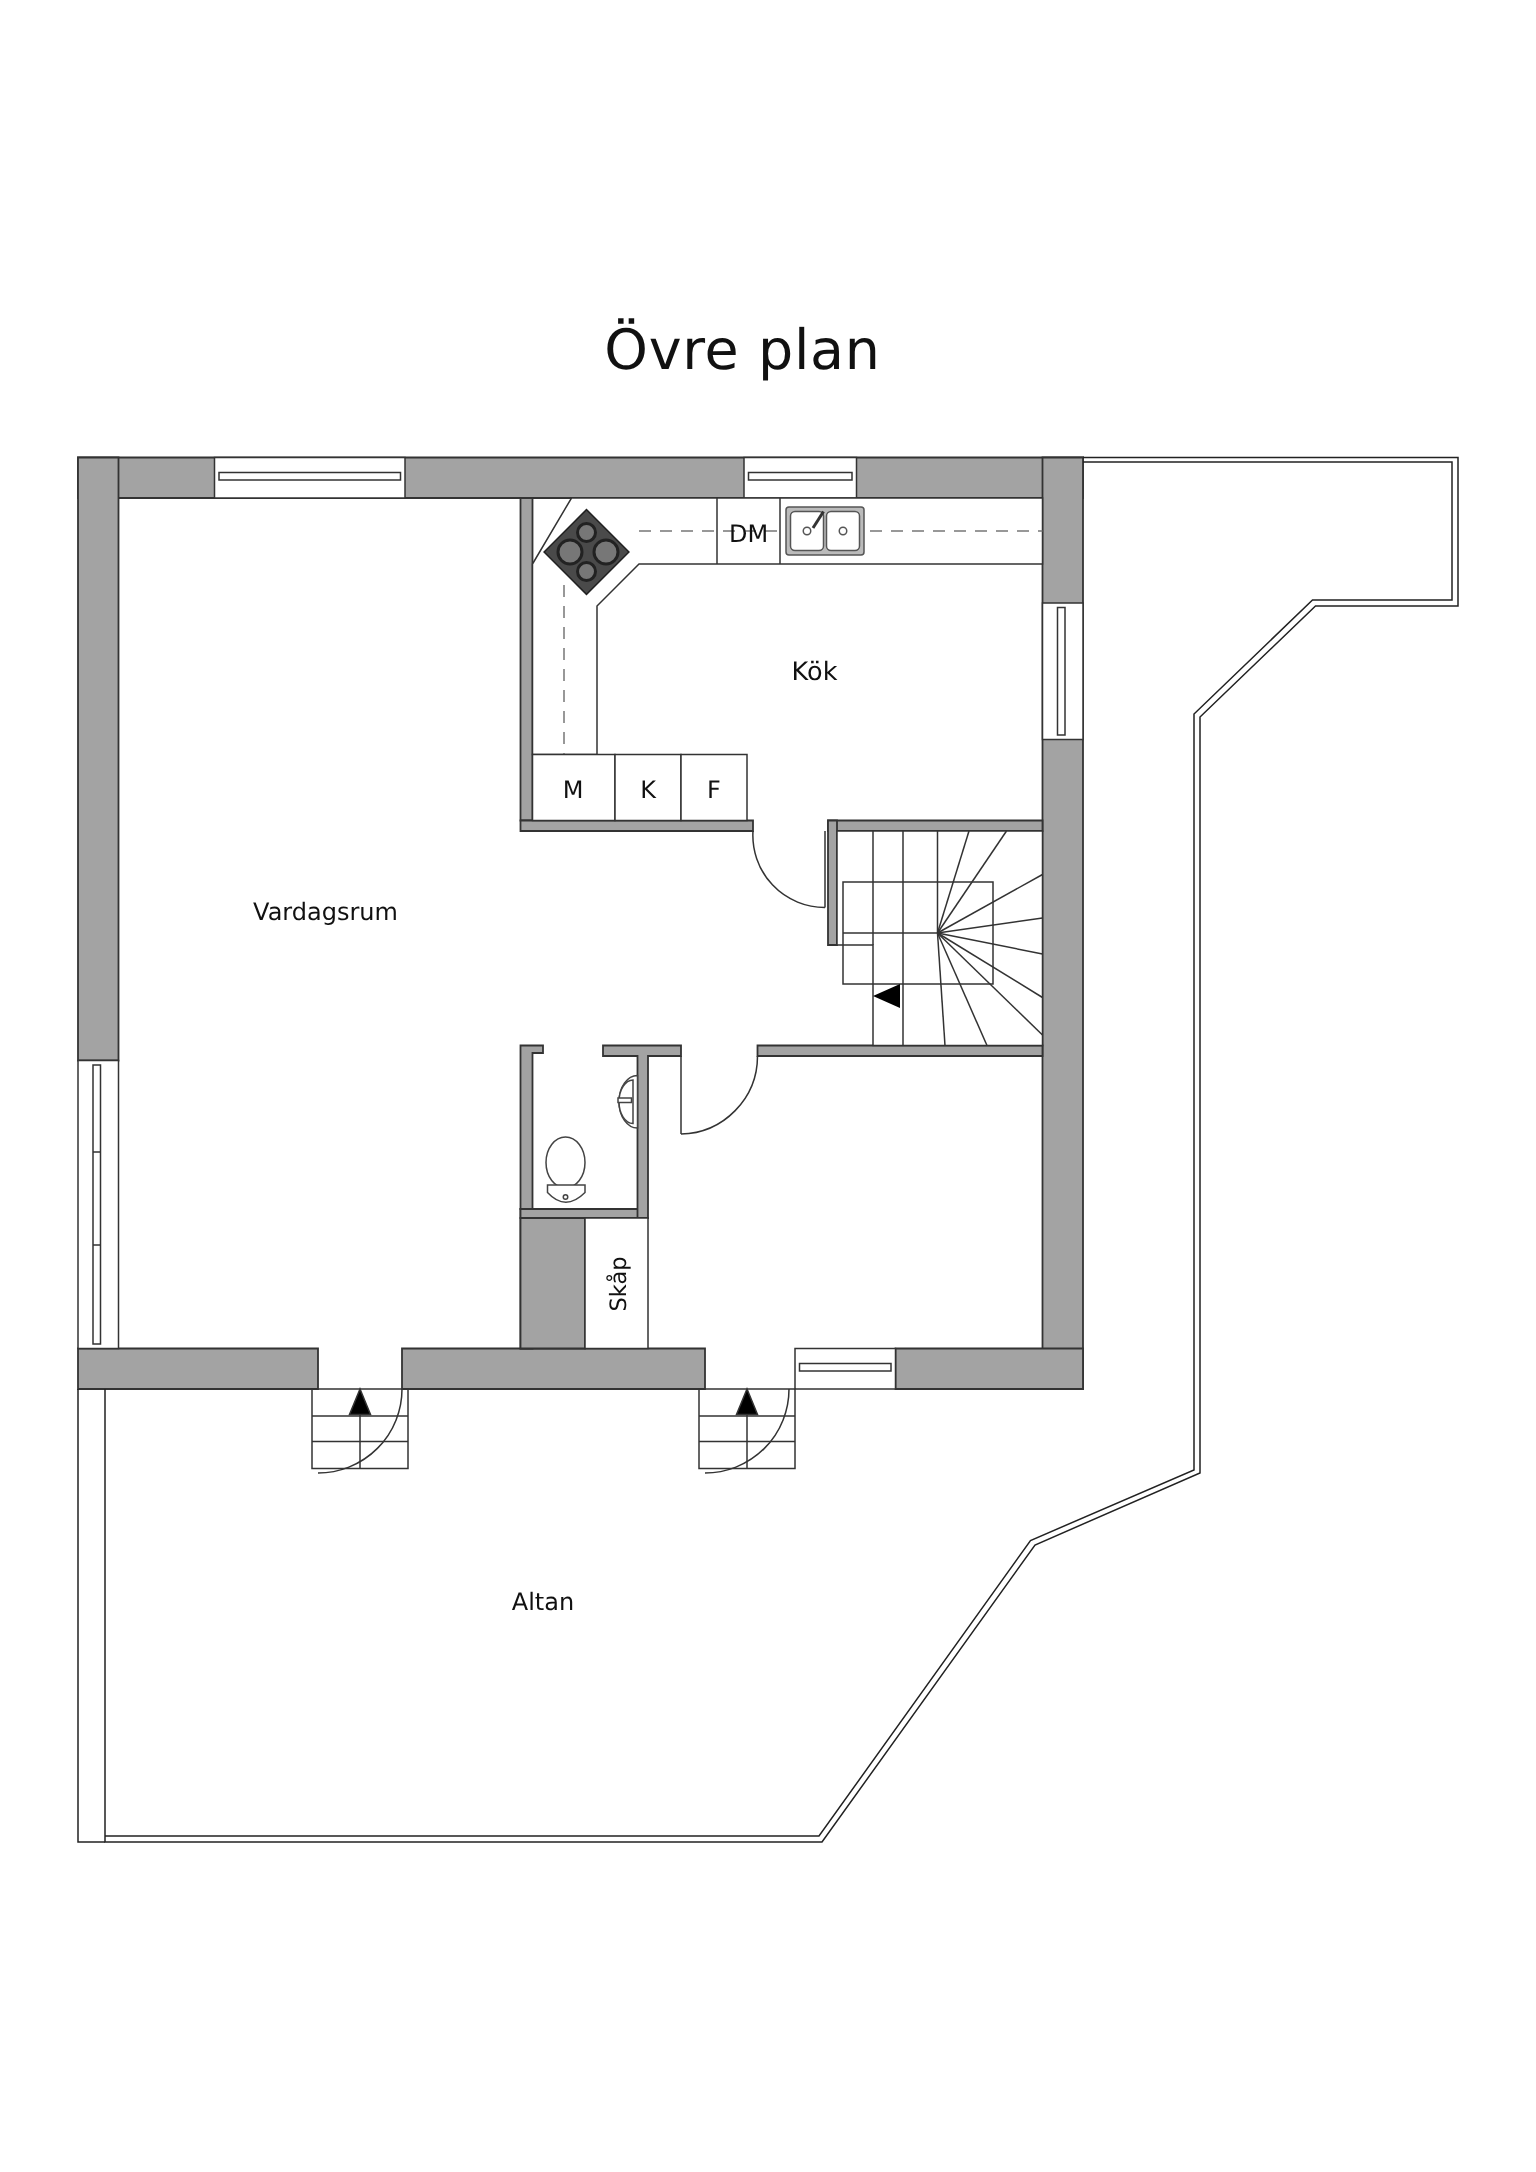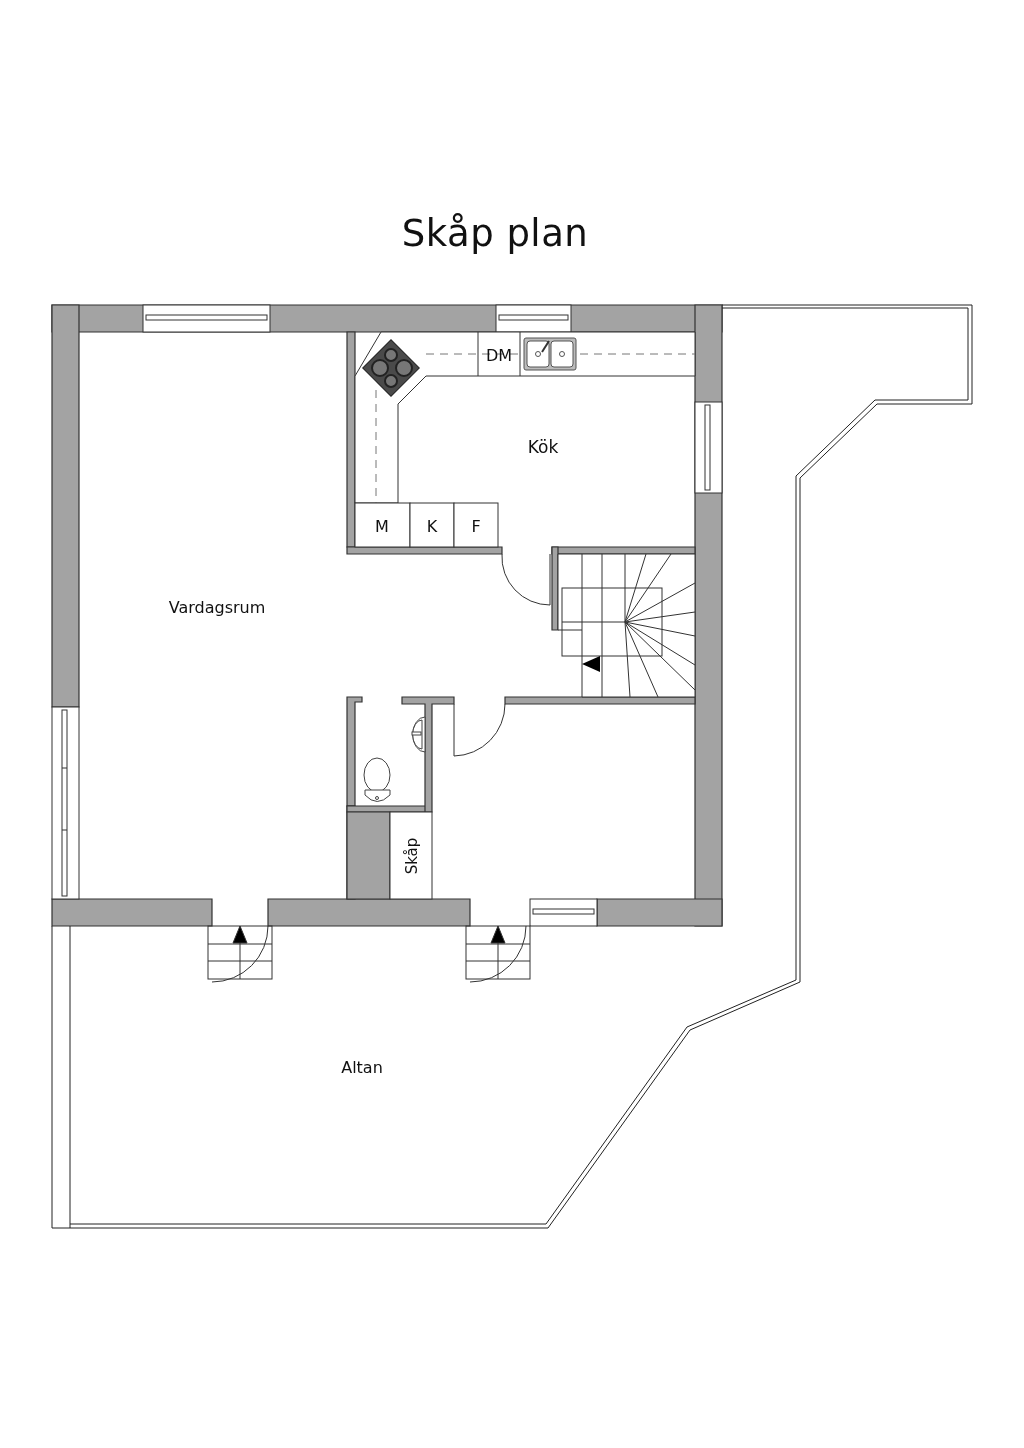--- a/index.html
+++ b/index.html
@@ -4,21 +4,21 @@
 <style>
   html, body { margin: 0; padding: 0; background: #ffffff; }
   body { width: 1024px; height: 1448px; position: relative; overflow: hidden; font-family: "DejaVu Sans", sans-serif; }
   .title { position: absolute; left: 0; top: 212px; width: 990px; text-align: center; font-size: 37px; color: #111; letter-spacing: 0.5px; font-family: "DejaVu Sans", sans-serif; font-weight: normal; }
   svg { position: absolute; left: 0; top: 0; }
   .lbl { font-family: "DejaVu Sans", sans-serif; fill: #111; }
 </style>
 </head>
 <body>
 
-<div class="title">Skåp plan</div>
+<div class="title">Övre plan</div>
 
 <svg width="1024" height="1448" viewBox="0 0 1024 1448">
   <g stroke="#333" stroke-width="1.2">
 
     <g fill="#a3a3a3">
 
       <path d="M52,305 H722 V332 H52 Z"></path>
 
       <path d="M52,305 H79 V707 H52 Z"></path>
 

